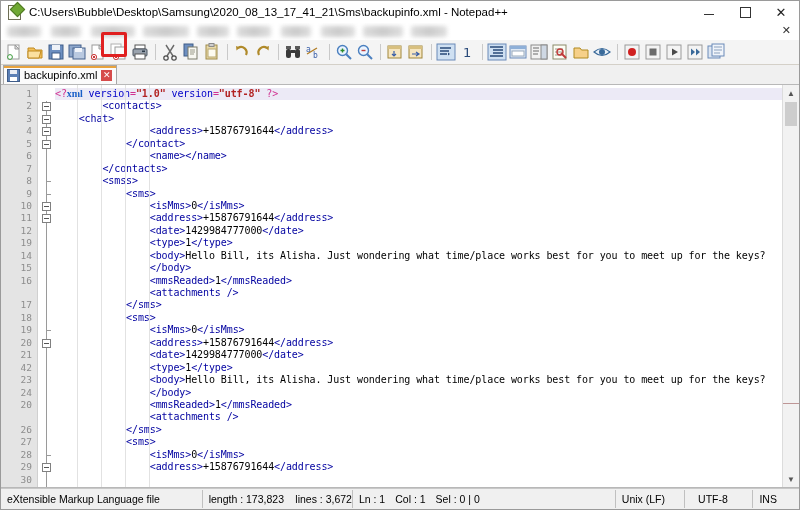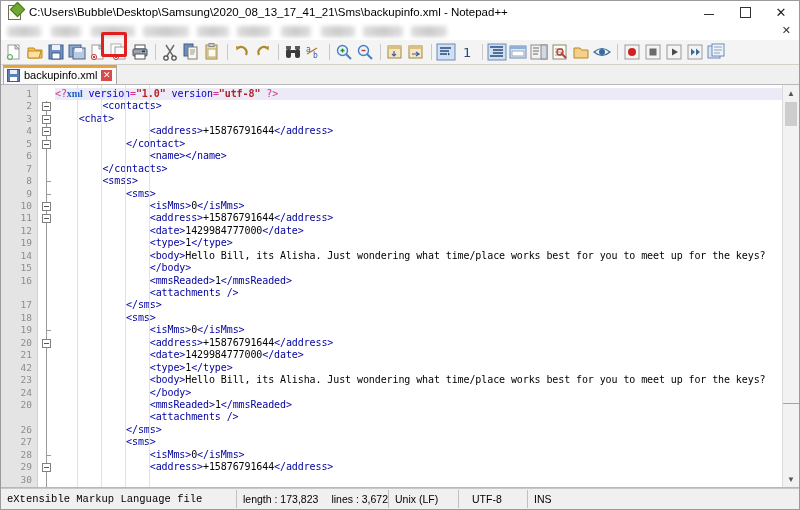--- a/index.html
+++ b/index.html
@@ -331,21 +331,21 @@
   .sb {
     height: 18px;
     display: flex;
     align-items: center;
     border-right: 1px solid #c0c0c0;
     padding-left: 6px;
     box-sizing: border-box;
     white-space: nowrap;
     overflow: hidden;
   }
-  .sb.doctype  { width: 236px; font-family: Liberation Mono, monospace; }
+  .sb.doctype  { width: 204px; }
   .sb.metrics  { width: 152px; }
   .sb.caret    { width: 266px; }
   .sb.eol      { width: 70px; }
   .sb.enc      { width: 62px; margin-left: 7px; }
   .sb.ins      { width: 34px; border-right:none; }
   .sb .gap { display:inline-block; width:18px; }
   .grip {
     margin-left:auto;
     width: 12px; height: 12px;
     position: relative;
@@ -780,19 +780,26 @@
     </div>
   </div>
 
   <div class="statusbar">
     <div class="sb doctype">eXtensible Markup Language file</div>
     <div class="sb metrics">
       <span>length : 173,823</span>
       <span class="gap"></span>
       <span>lines : 3,672</span>
     </div>
+    <div class="sb caret">
+      <span>Ln : 1</span>
+      <span class="gap" style="width:10px"></span>
+      <span>Col : 1</span>
+      <span class="gap" style="width:10px"></span>
+      <span>Sel : 0 | 0</span>
+    </div>
     <div class="sb eol">Unix (LF)</div>
     <div class="sb enc">UTF-8</div>
     <div class="sb ins">INS</div>
     <div class="grip"></div>
   </div>
 
 </div>
 
 </body></html>

